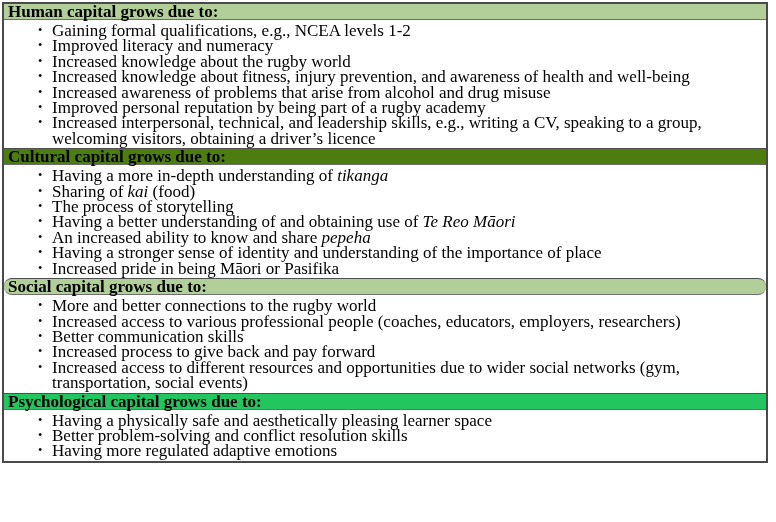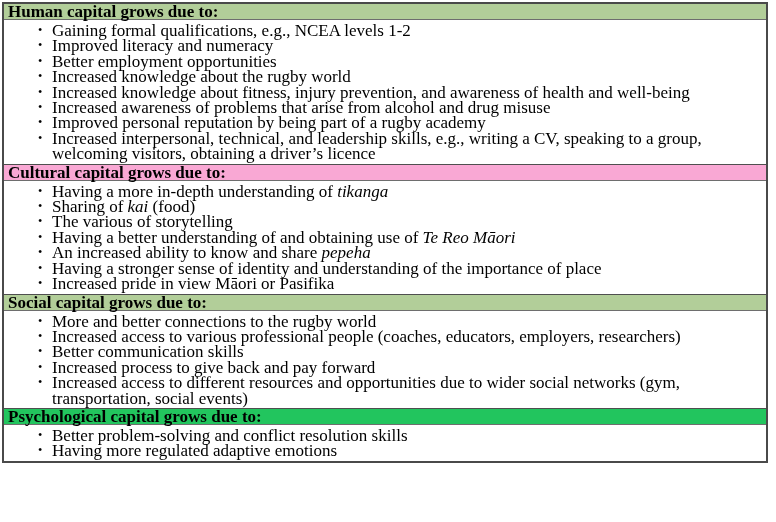--- a/index.html
+++ b/index.html
@@ -59,50 +59,50 @@
 </style>
 </head>
 <body>
 
 <div class="doc-table" style="border-color: rgb(74, 74, 74);">
     <div class="section">
       <div class="section-header" style="background: rgb(178, 206, 153);">Human capital grows due to:</div>
       <ul class="section-body">
         <li><span>Gaining formal qualifications, e.g., NCEA levels 1-2</span></li>
         <li><span>Improved literacy and numeracy</span></li>
-        <li><span>Better employment opportunities</span></li>
         <li><span>Increased knowledge about the rugby world</span></li>
         <li><span>Increased knowledge about fitness, injury prevention, and awareness of health and well-being</span></li>
         <li><span>Increased awareness of problems that arise from alcohol and drug misuse</span></li>
         <li><span>Improved personal reputation by being part of a rugby academy</span></li>
         <li><span>Increased interpersonal, technical, and leadership skills, e.g., writing a CV, speaking to a group, welcoming visitors, obtaining a driver’s licence</span></li>
       </ul>
     </div>
     <div class="section">
-      <div class="section-header" style="background: #f9a8d4;">Cultural capital grows due to:</div>
+      <div class="section-header" style="background: #4d7c0f;">Cultural capital grows due to:</div>
       <ul class="section-body">
         <li><span>Having a more in-depth understanding of </span><i>tikanga</i></li>
         <li><span>Sharing of </span><i>kai</i><span> (food)</span></li>
-        <li><span>The various of storytelling</span></li>
+        <li><span>The process of storytelling</span></li>
         <li><span>Having a better understanding of and obtaining use of </span><i>Te Reo Māori</i></li>
         <li><span>An increased ability to know and share </span><i>pepeha</i></li>
         <li><span>Having a stronger sense of identity and understanding of the importance of place</span></li>
-        <li><span>Increased pride in view Māori or Pasifika</span></li>
+        <li><span>Increased pride in being Māori or Pasifika</span></li>
       </ul>
     </div>
     <div class="section">
-      <div class="section-header" style="background: rgb(178, 206, 153);">Social capital grows due to:</div>
+      <div class="section-header" style="background: rgb(178, 206, 153); border-radius: 8px;">Social capital grows due to:</div>
       <ul class="section-body">
         <li><span>More and better connections to the rugby world</span></li>
         <li><span>Increased access to various professional people (coaches, educators, employers, researchers)</span></li>
         <li><span>Better communication skills</span></li>
         <li><span>Increased process to give back and pay forward</span></li>
         <li><span>Increased access to different resources and opportunities due to wider social networks (gym, transportation, social events)</span></li>
       </ul>
     </div>
     <div class="section">
       <div class="section-header" style="background: #22c55e;">Psychological capital grows due to:</div>
       <ul class="section-body">
+        <li><span>Having a physically safe and aesthetically pleasing learner space</span></li>
         <li><span>Better problem-solving and conflict resolution skills</span></li>
         <li><span>Having more regulated adaptive emotions</span></li>
       </ul>
     </div>
   </div>
 
 </body></html>

